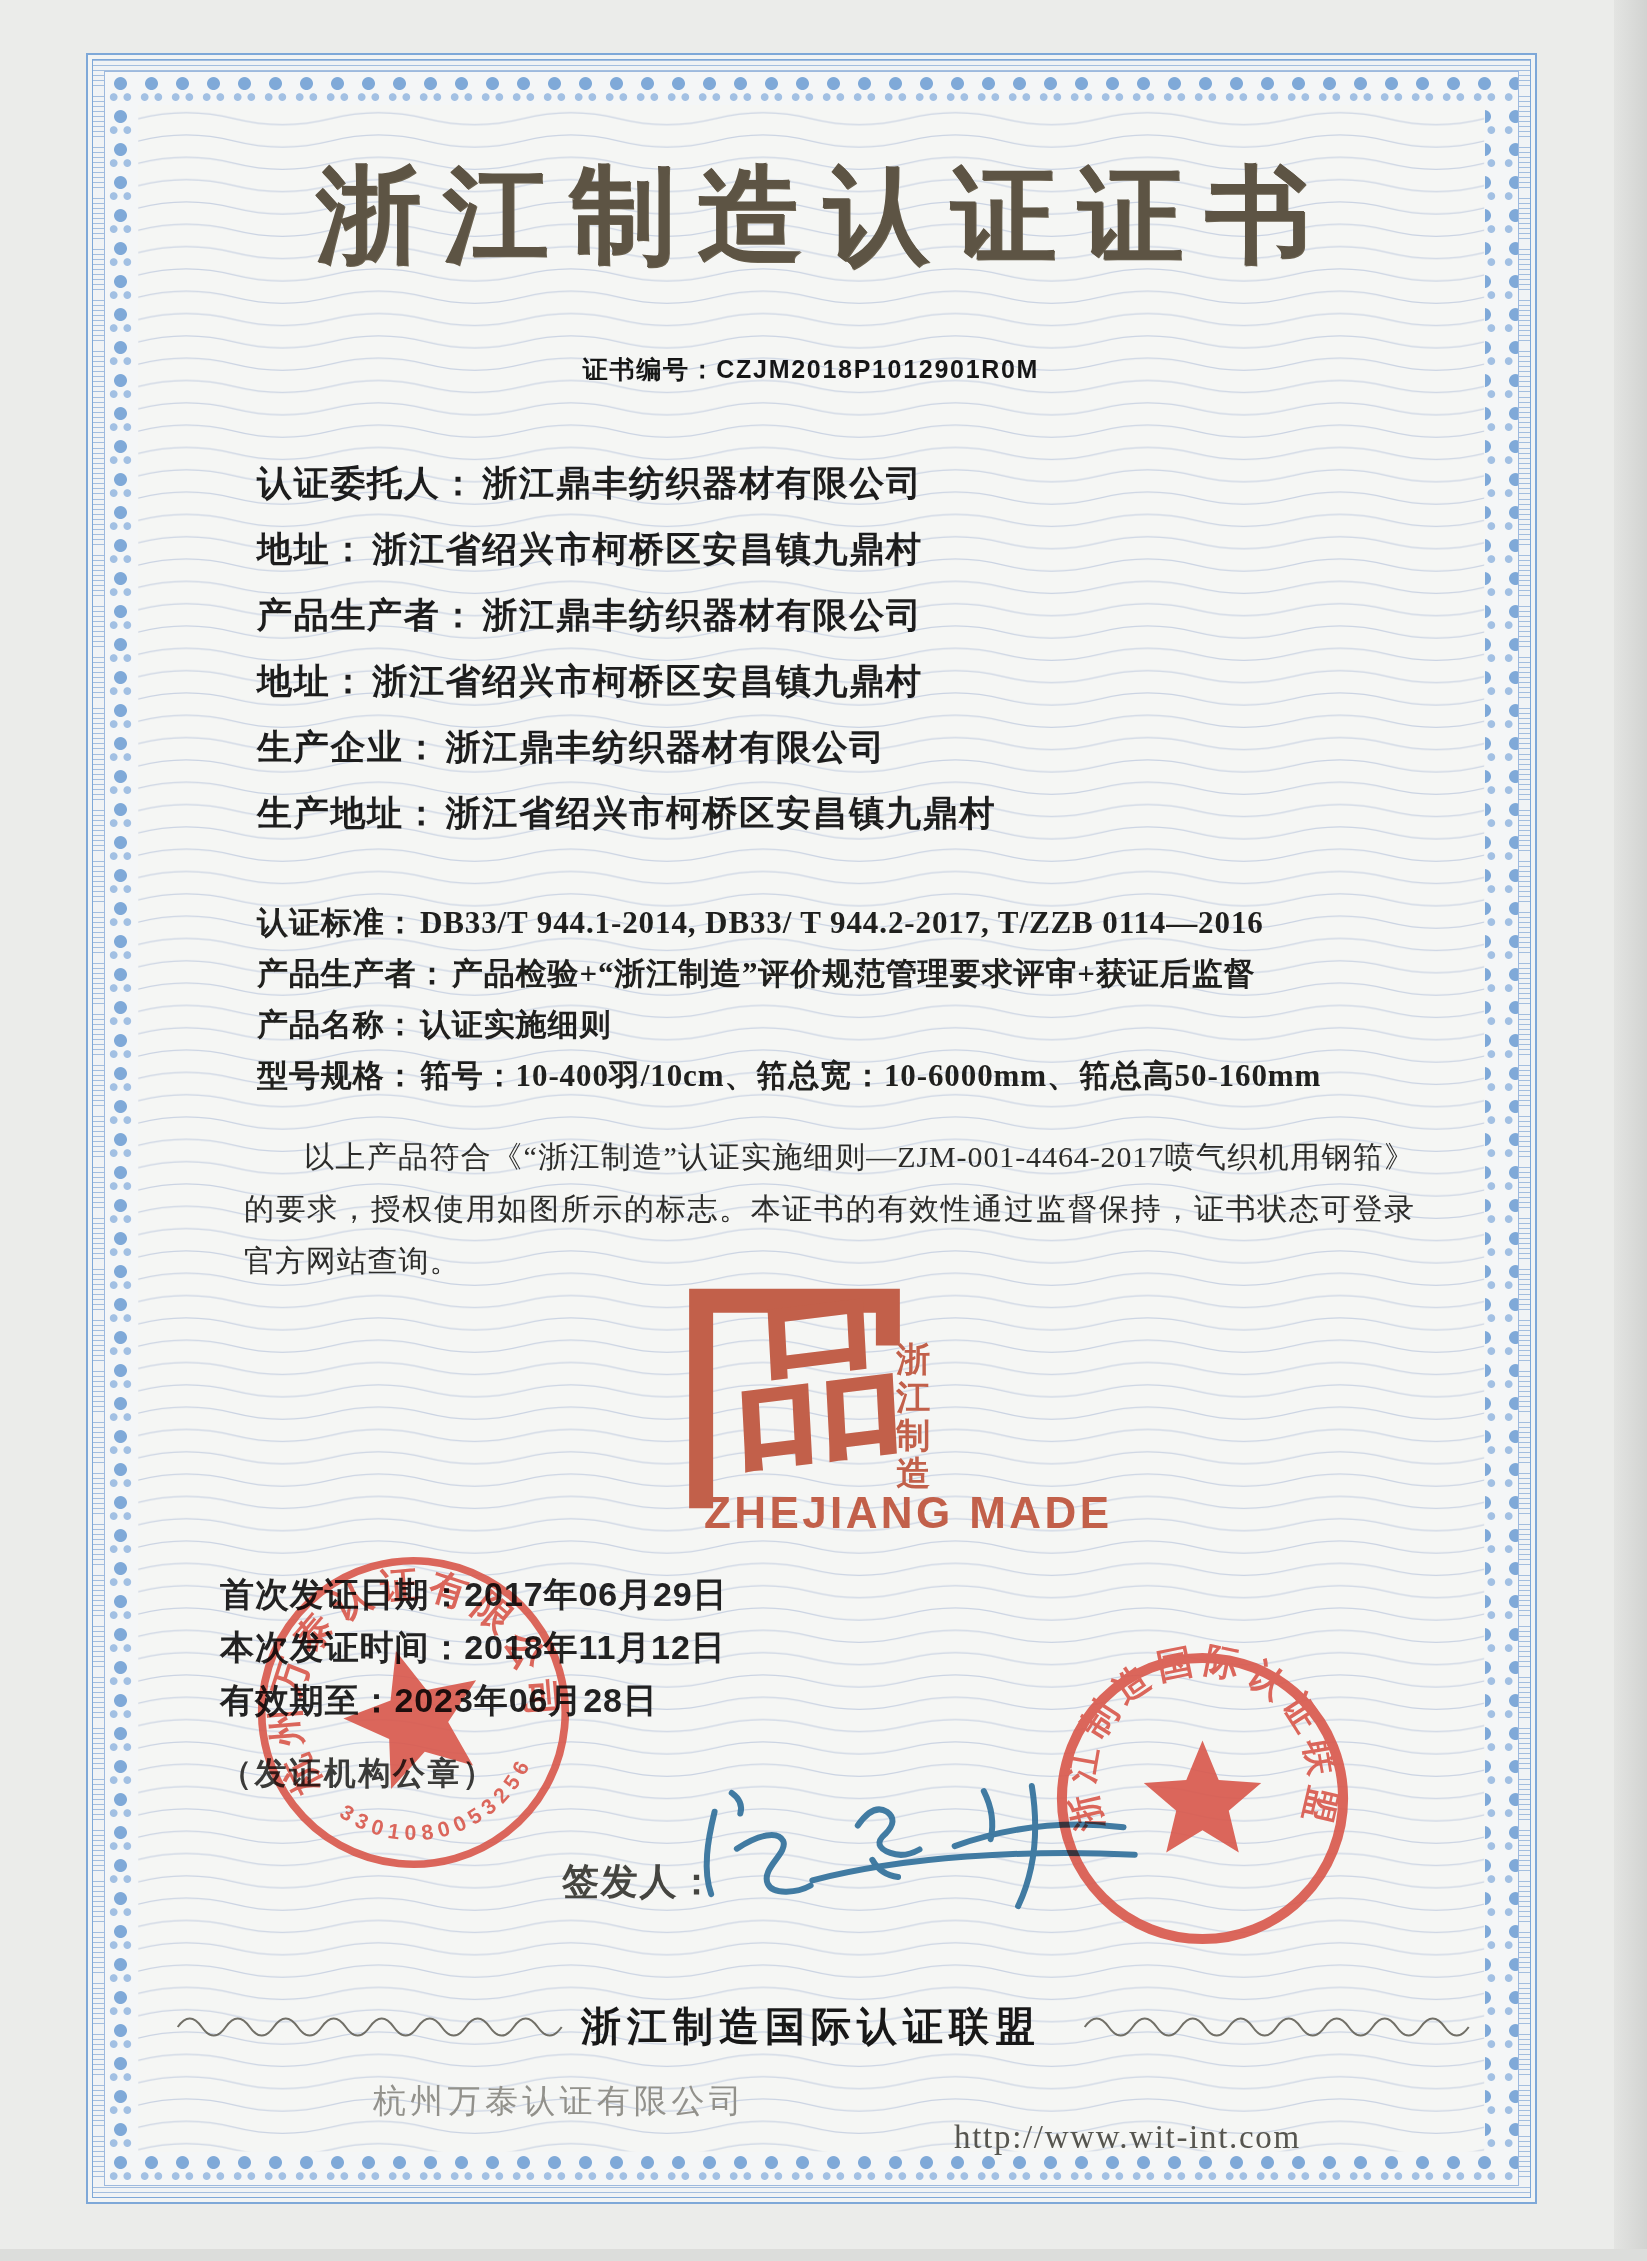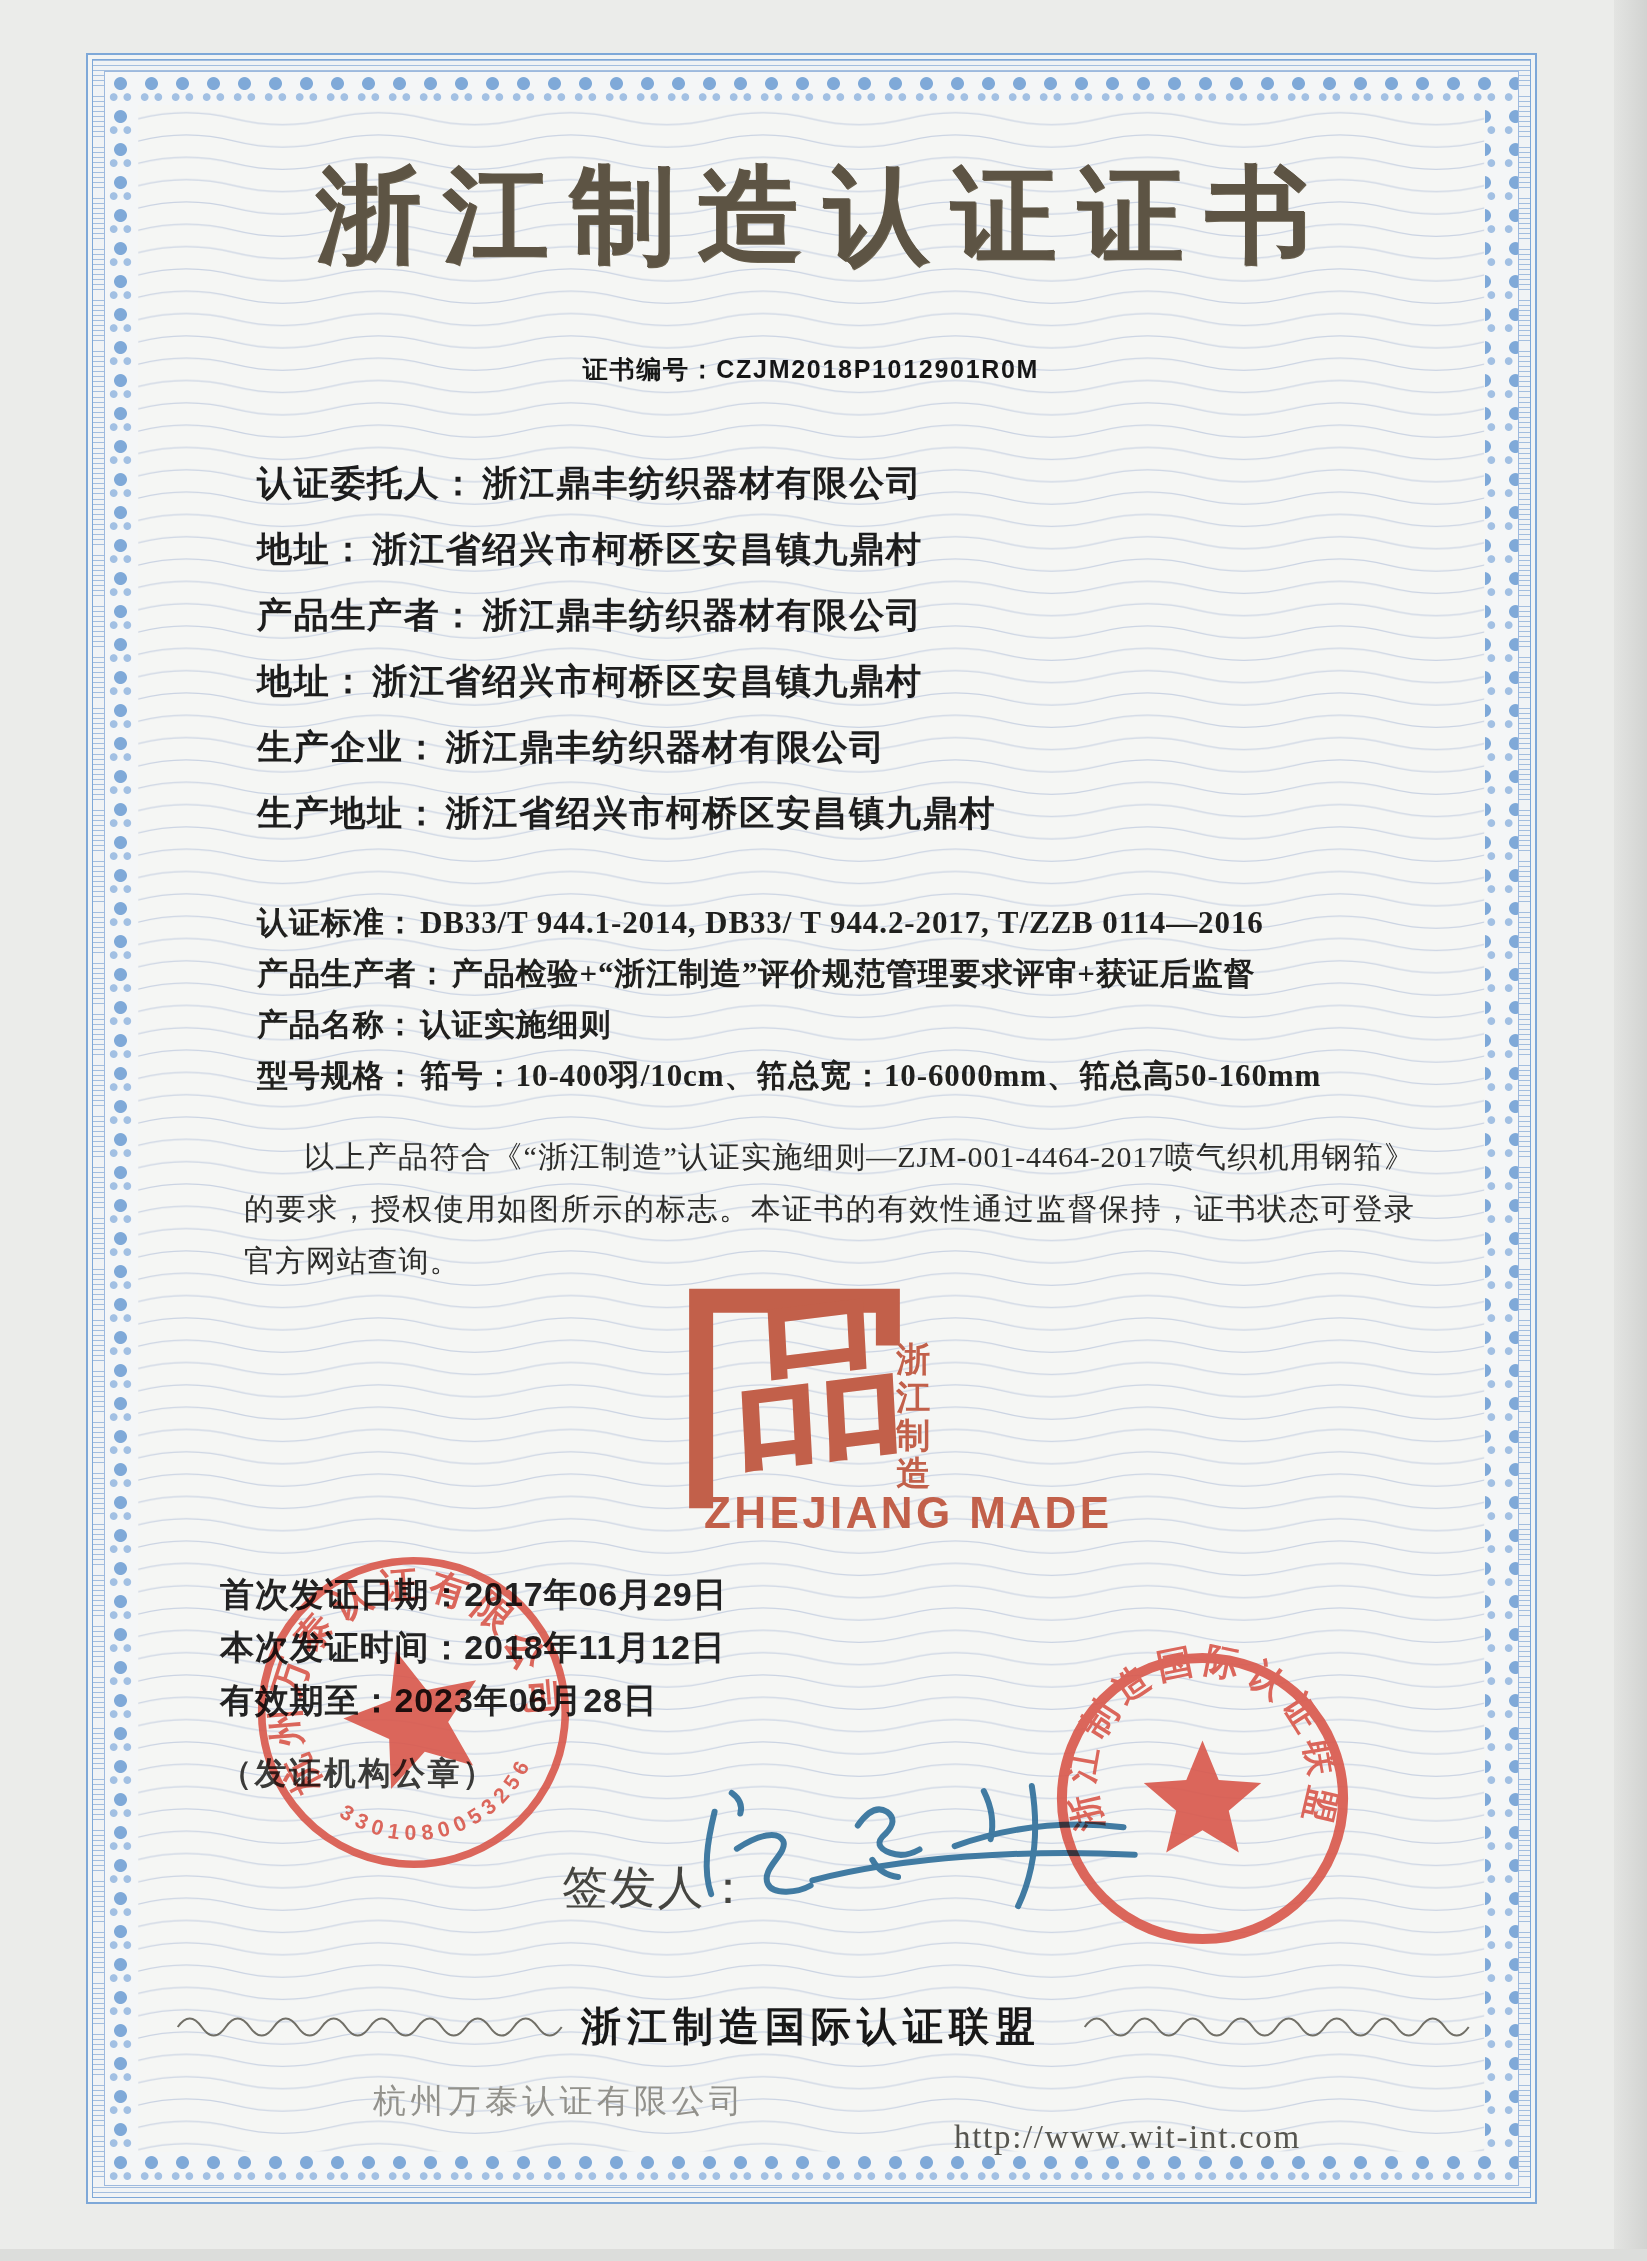--- a/index.html
+++ b/index.html
@@ -62,21 +62,21 @@
   .logo svg { position:absolute; left:0; top:0; }
   .logo .glyph { position:absolute; left:53px; top:15.4px; font-size:168px; font-weight:700;
                  font-family:"DejaVu Serif", serif; transform:rotate(-7deg) skewX(-4deg); line-height:1; }
   .logo .vert { position:absolute; left:214px; top:58px; font-size:34px; font-weight:700; letter-spacing:3.4px; line-height:38px; width:38px; text-align:center; }
   .logo .vert span { display:block; }
   .logo .caption { position:absolute; left:22px; top:206px; font-size:44px; font-weight:700; letter-spacing:3.4px; white-space:nowrap; }
 
   .dates { position:absolute; left:220px; top:1565px; }
   .date-row { height:53px; display:flex; align-items:flex-end; font-size:34px; font-weight:700; color:#222; white-space:nowrap; letter-spacing:0.9px; }
   .seal-note { position:absolute; left:220px; top:1752px; font-size:32px; font-weight:700; color:#3a3a38; letter-spacing:2.6px; }
-  .issuer-label { position:absolute; left:562px; top:1857px; font-size:46px; font-weight:400; color:#454540; letter-spacing:1.7px; }
+  .issuer-label { position:absolute; left:562px; top:1857px; font-size:37px; font-weight:700; color:#454540; letter-spacing:1.7px; }
 
   .stamp { position:absolute; mix-blend-mode:multiply; opacity:.9; }
   .signature { position:absolute; left:682px; top:1767px; mix-blend-mode:multiply; }
 
   .footer-alliance { position:absolute; left:811px; top:1999px; transform:translateX(-50%);
     font-size:40px; font-weight:700; color:#181818; letter-spacing:6px; white-space:nowrap; }
   .flourish { position:absolute; top:2014px; opacity:.85; }
   .flourish.left { left:176px; }
   .flourish.right { left:1083px; }
 

